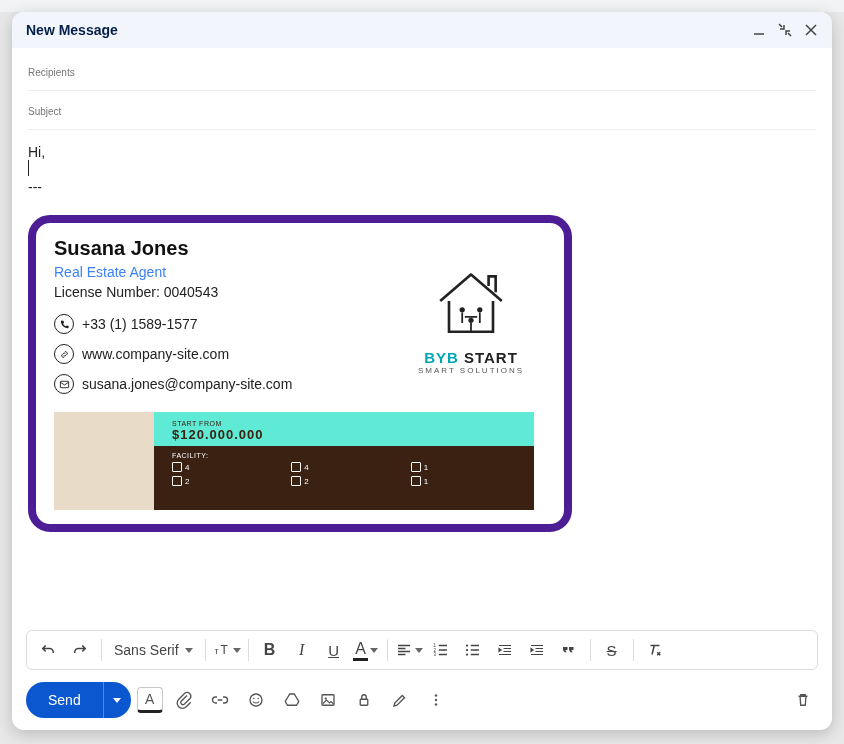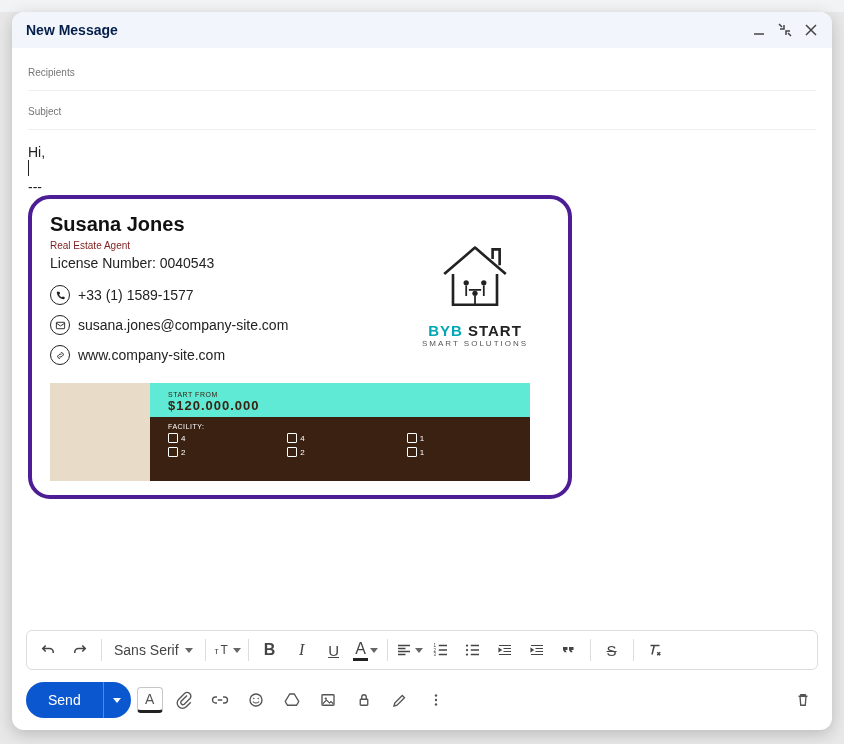--- a/index.html
+++ b/index.html
@@ -77,33 +77,33 @@
     color: #222;
     overflow-y: auto;
   }
   .cursor-line {
     border-left: 1px solid #222;
     height: 16px;
     width: 1px;
     display: inline-block;
   }
   .sig-box {
-    margin-top: 0;
-    border: 4px solid #4c1d95;
+    margin-top: 20px;
+    border: 8px solid #4c1d95;
     border-radius: 22px;
     width: 544px;
     padding: 14px 18px 14px 18px;
   }
   .sig-top {
     display: flex;
     gap: 20px;
   }
   .sig-left { flex: 1; }
   .sig-name { font-weight: 700; font-size: 20px; color: #111; }
-  .sig-role { font-size: 10px; color: #7f1d1d; margin-top: 4px; }
+  .sig-role { font-size: 14px; color: #3b82f6; margin-top: 4px; }
   .sig-license { font-size: 14px; color: #222; margin-top: 4px; }
   .sig-contacts { margin-top: 14px; }
   .sig-contact {
     display: flex;
     align-items: center;
     gap: 8px;
     font-size: 14px;
     color: #222;
     margin-top: 10px;
   }
@@ -355,33 +355,33 @@
               <span class="circ-icon">
                 <svg viewBox="0 0 24 24">
                     <path d="M6 3c-1 0-2 1-2 2 0 8 7 15 15 15 1 0 2-1 2-2v-3l-4-1-2 2c-3-1-5-3-6-6l2-2-1-4H6z" fill="#222"></path>
                   </svg>
               </span>
               <span>+33 (1) 1589-1577</span>
             </div>
             <div class="sig-contact">
               <span class="circ-icon">
                 <svg viewBox="0 0 24 24">
+                    <path d="M10 14a4 4 0 005 0l3-3a4 4 0 00-5-5l-1 1M14 10a4 4 0 00-5 0l-3 3a4 4 0 005 5l1-1" fill="none" stroke="#222" stroke-width="2"></path>
+                  </svg>
+              </span>
+              <span>www.company-site.com</span>
+            </div>
+            <div class="sig-contact">
+              <span class="circ-icon">
+                <svg viewBox="0 0 24 24">
                     <rect x="3" y="5" width="18" height="14" rx="1" fill="none" stroke="#222" stroke-width="2"></rect>
                     <path d="M3 7l9 6 9-6" fill="none" stroke="#222" stroke-width="2"></path>
                   </svg>
               </span>
               <span>susana.jones@company-site.com</span>
-            </div>
-            <div class="sig-contact">
-              <span class="circ-icon">
-                <svg viewBox="0 0 24 24">
-                    <path d="M10 14a4 4 0 005 0l3-3a4 4 0 00-5-5l-1 1M14 10a4 4 0 00-5 0l-3 3a4 4 0 005 5l1-1" fill="none" stroke="#222" stroke-width="2"></path>
-                  </svg>
-              </span>
-              <span>www.company-site.com</span>
             </div>
           </div>
         </div>
         <div class="sig-logo">
           <svg viewBox="0 0 100 100">
             <path d="M15 50 L50 20 L85 50" fill="none" stroke="#222" stroke-width="3" stroke-linejoin="round"></path>
             <path d="M70 33 L70 22 L78 22 L78 40" fill="none" stroke="#222" stroke-width="3"></path>
             <path d="M25 50 L25 85 L75 85 L75 50" fill="none" stroke="#222" stroke-width="3"></path>
             <circle cx="40" cy="60" r="3" fill="#222"></circle>
             <circle cx="60" cy="60" r="3" fill="#222"></circle>

